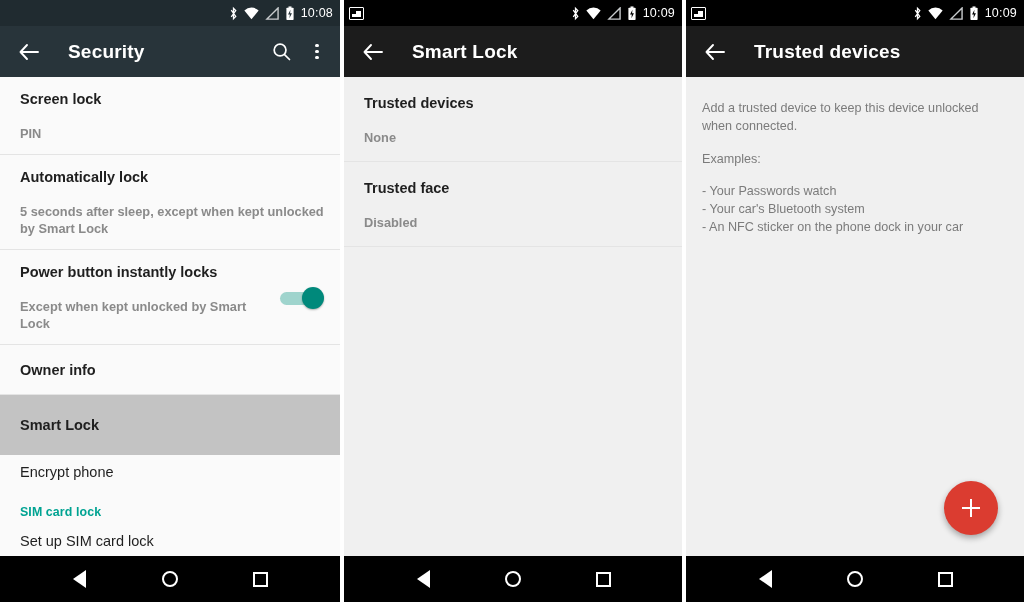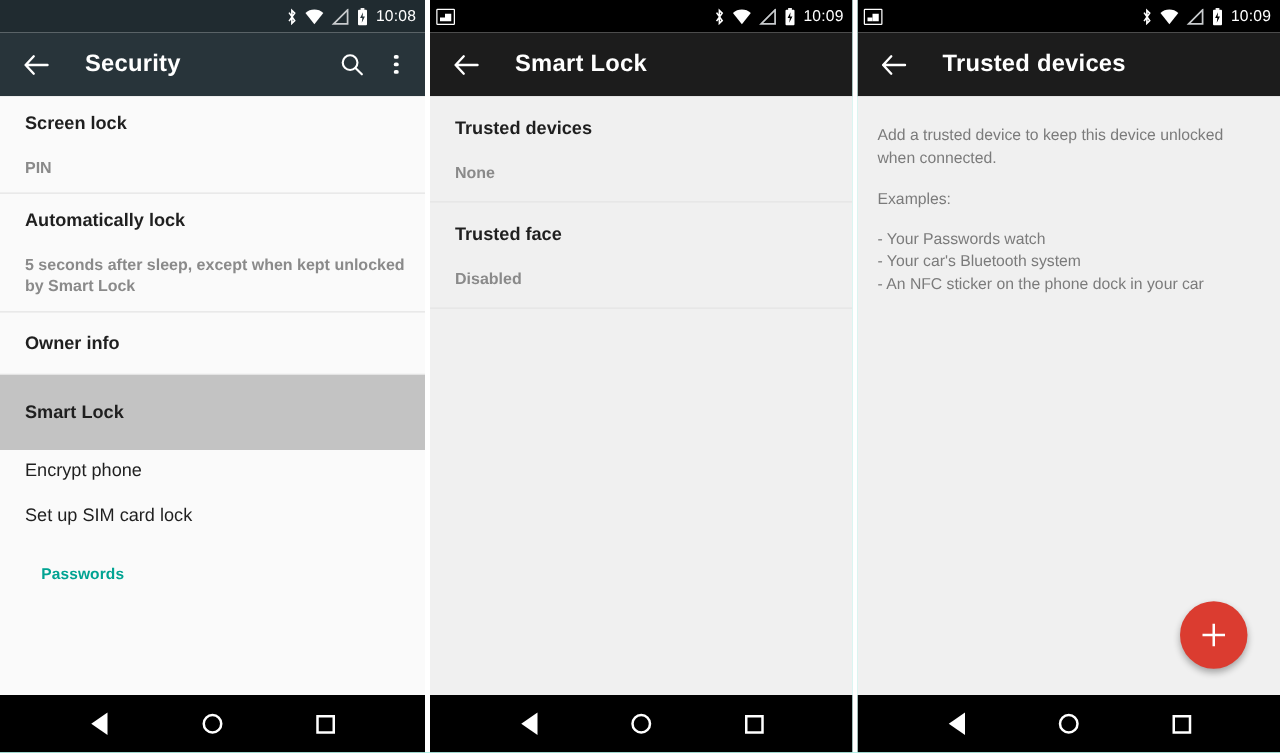--- a/index.html
+++ b/index.html
@@ -9,21 +9,21 @@
     height: 602px;
     background: #ffffff;
     font-family: "Liberation Sans", sans-serif;
     overflow: hidden;
   }
 
   #screens {
     display: flex;
     width: 1024px;
     height: 602px;
-    background: #5eead4;
+    background: #d946ef;
   }
 
   .panel {
     position: relative;
     height: 602px;
     display: flex;
     flex-direction: column;
     overflow: hidden;
     background: #fafafa;
   }
@@ -320,35 +320,46 @@
           </div>
         </div>
 
         <div class="row sep">
           <div class="row-texts">
             <div class="row-title">Automatically lock</div>
             <div class="row-sub">5 seconds after sleep, except when kept unlocked by Smart Lock</div>
           </div>
         </div>
 
+        <div class="row sep">
+          <div class="row-texts">
+            <div class="row-title">Power button instantly locks</div>
+            <div class="row-sub">Except when kept unlocked by Smart Lock</div>
+          </div>
+          <div class="switch">
+            <span class="track"></span>
+            <span class="thumb"></span>
+          </div>
+        </div>
 
         <div class="row sep" style="padding-top:16px;padding-bottom:16px;">
           <div class="row-texts">
             <div class="row-title">Owner info</div>
           </div>
         </div>
 
         <div class="row selected" style="padding-top:21px;padding-bottom:21px;">
           <div class="row-texts">
             <div class="row-title">Smart Lock</div>
           </div>
         </div>
 
         <div class="plain-row">Encrypt phone</div>
 
+        <div class="section-header">SIM card lock</div>
         <div class="plain-row">Set up SIM card lock</div>
 
         <div class="section-header" style="padding-top:20px;margin-left:13px;">Passwords</div>
 
       </div>
     </div>
 
     <div class="navbar">
       <div class="nav-btn">
           <span class="nav-back"></span>

